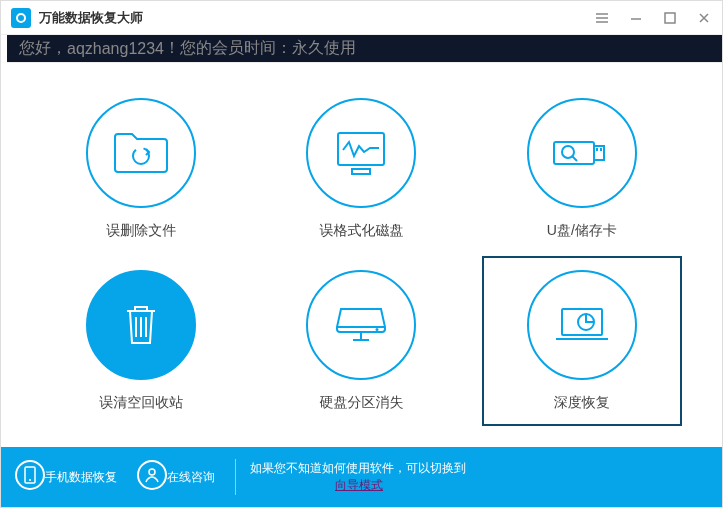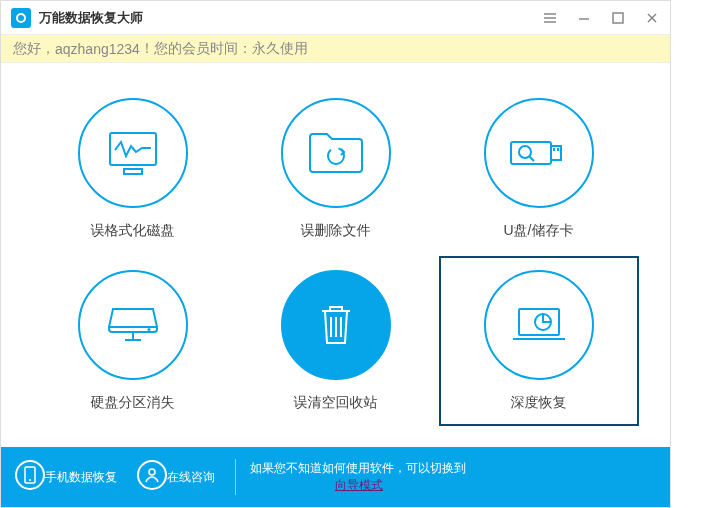--- a/index.html
+++ b/index.html
@@ -1,24 +1,24 @@
 <!DOCTYPE html>
 <html><head>
 <meta charset="utf-8">
 <style>
   * { box-sizing: border-box; margin: 0; padding: 0; }
   body { font-family: "Microsoft YaHei", Arial, sans-serif; background: #fff; }
-  .window { width: 671px; height: 508px; border: 1px solid #ddd; display: flex; flex-direction: column; background: #fff; text-align: center; }
+  .window { width: 723px; height: 508px; border: 1px solid #ddd; display: flex; flex-direction: column; background: #fff; text-align: center; }
   .titlebar { height: 34px; display: flex; align-items: center; padding: 0 10px; background: #fff; border-bottom: 1px solid #eee; }
   .logo { width: 20px; height: 20px; background: #06a4e8; border-radius: 3px; display:flex; align-items:center; justify-content:center; margin-right:8px; }
   .logo-inner { width:10px; height:10px; border-radius:50%; border:2px solid #fff; }
   .title { font-size: 13px; color:#333; font-weight:bold; }
   .win-controls { margin-left:auto; display:flex; gap:18px; color:#888; }
   .win-btn { width:16px; height:16px; display:flex; align-items:center; justify-content:center; cursor:pointer; }
-  .greeting-bar { height:28px; background:#fef9c3; font-size:14px; color:#888; display:flex; align-items:center; padding:0 12px; border-bottom:1px solid #eee;}
+  .greeting-bar { height:28px; background:#0f172a; font-size:16px; color:#888; display:flex; align-items:center; padding:0 12px; border-bottom:1px solid #eee;margin-left:6px;}
   .main { flex:1; display:flex; flex-wrap:wrap; justify-content:space-around; align-content:space-around; padding:20px 30px; }
   .option { width:200px; height:170px; display:flex; flex-direction:column; align-items:center; justify-content:center; cursor:pointer; }
   .option.highlight { border:2px solid #0c4a6e; }
   .circle { width:110px; height:110px; border:2px solid #06a4e8; border-radius:50%; display:flex; align-items:center; justify-content:center; margin-bottom:14px; }
   .circle.filled { background:#06a4e8; }
   .opt-label { font-size:14px; color:#444; }
   .footer { height:60px; background:#06a4e8; display:flex; align-items:center; padding:0 14px; color:#fff; font-size:12px; }
   .footer-item { display:flex; align-items:center; margin-right:20px; cursor:pointer; }
   .footer-circle { width:30px; height:30px; border:2px solid #fff; border-radius:50%; display:flex; align-items:center; justify-content:center; margin-bottom:4px; }
   .footer-divider { width:1px; height:36px; background:rgba(255,255,255,0.5); margin:0 14px 0 0; }
@@ -64,74 +64,74 @@
     <span>您好，</span>
     <span>aqzhang1234</span>
     <span>！您的会员时间：</span>
     <span>永久使用</span>
   </div>
 
   <div class="main">
 
     <div class="option">
       <div class="circle">
+        <svg width="56" height="44" viewBox="0 0 56 44">
+          <path d="M2 10V6a3 3 0 013-3h14l5 5h27a3 3 0 013 3v27a3 3 0 01-3 3H5a3 3 0 01-3-3V10z" fill="none" stroke="#06a4e8" stroke-width="2"></path>
+          <circle cx="28" cy="25" r="8" fill="none" stroke="#06a4e8" stroke-width="2" stroke-dasharray="32 8"></circle>
+          <path d="M33 18l3 3-3 3" fill="none" stroke="#06a4e8" stroke-width="2"></path>
+        </svg>
+      </div>
+      <div class="opt-label">误删除文件</div>
+    </div>
+
+    <div class="option">
+      <div class="circle">
         <svg width="52" height="46" viewBox="0 0 52 46">
           <rect x="3" y="3" width="46" height="32" rx="2" fill="none" stroke="#06a4e8" stroke-width="2"></rect>
           <path d="M8 20l6-8 5 14 5-10 5 6 6-4h9" fill="none" stroke="#06a4e8" stroke-width="2"></path>
           <rect x="17" y="39" width="18" height="5" fill="none" stroke="#06a4e8" stroke-width="2"></rect>
         </svg>
       </div>
       <div class="opt-label">误格式化磁盘</div>
-    </div>
-
-    <div class="option">
-      <div class="circle">
-        <svg width="56" height="44" viewBox="0 0 56 44">
-          <path d="M2 10V6a3 3 0 013-3h14l5 5h27a3 3 0 013 3v27a3 3 0 01-3 3H5a3 3 0 01-3-3V10z" fill="none" stroke="#06a4e8" stroke-width="2"></path>
-          <circle cx="28" cy="25" r="8" fill="none" stroke="#06a4e8" stroke-width="2" stroke-dasharray="32 8"></circle>
-          <path d="M33 18l3 3-3 3" fill="none" stroke="#06a4e8" stroke-width="2"></path>
-        </svg>
-      </div>
-      <div class="opt-label">误删除文件</div>
     </div>
 
     <div class="option">
       <div class="circle">
         <svg width="60" height="34" viewBox="0 0 60 34">
           <rect x="2" y="6" width="40" height="22" rx="2" fill="none" stroke="#06a4e8" stroke-width="2"></rect>
           <rect x="42" y="10" width="10" height="14" fill="none" stroke="#06a4e8" stroke-width="2"></rect>
           <rect x="44" y="12" width="2" height="3" fill="#06a4e8"></rect>
           <rect x="48" y="12" width="2" height="3" fill="#06a4e8"></rect>
           <circle cx="16" cy="16" r="6" fill="none" stroke="#06a4e8" stroke-width="2"></circle>
           <path d="M20 20l5 5" stroke="#06a4e8" stroke-width="2"></path>
         </svg>
       </div>
       <div class="opt-label">U盘/储存卡</div>
     </div>
 
     <div class="option">
+      <div class="circle filled">
+        <svg width="36" height="44" viewBox="0 0 36 44">
+          <path d="M4 8h28M12 8V4h12v4M7 8l2 32h18l2-32" fill="none" stroke="#fff" stroke-width="2"></path>
+          <path d="M13 14v20M18 14v20M23 14v20" stroke="#fff" stroke-width="2"></path>
+        </svg>
+      </div>
+      <div class="opt-label">误清空回收站</div>
+    </div>
+
+    <div class="option">
       <div class="circle">
         <svg width="56" height="40" viewBox="0 0 56 40">
           <path d="M8 4h40l4 18v2a3 3 0 01-3 3H7a3 3 0 01-3-3v-2L8 4z" fill="none" stroke="#06a4e8" stroke-width="2"></path>
           <path d="M4 22h48" stroke="#06a4e8" stroke-width="2"></path>
           <circle cx="44" cy="24.5" r="1.5" fill="#06a4e8"></circle>
           <path d="M28 27v8M20 35h16" stroke="#06a4e8" stroke-width="2"></path>
         </svg>
       </div>
       <div class="opt-label">硬盘分区消失</div>
-    </div>
-
-    <div class="option">
-      <div class="circle filled">
-        <svg width="36" height="44" viewBox="0 0 36 44">
-          <path d="M4 8h28M12 8V4h12v4M7 8l2 32h18l2-32" fill="none" stroke="#fff" stroke-width="2"></path>
-          <path d="M13 14v20M18 14v20M23 14v20" stroke="#fff" stroke-width="2"></path>
-        </svg>
-      </div>
-      <div class="opt-label">误清空回收站</div>
     </div>
 
     <div class="option highlight">
       <div class="circle">
         <svg width="60" height="40" viewBox="0 0 60 40">
           <rect x="10" y="4" width="40" height="26" rx="1" fill="none" stroke="#06a4e8" stroke-width="2"></rect>
           <path d="M4 34h52" stroke="#06a4e8" stroke-width="2"></path>
           <circle cx="34" cy="17" r="8" fill="none" stroke="#06a4e8" stroke-width="2"></circle>
           <path d="M34 9v8h7" fill="none" stroke="#06a4e8" stroke-width="2"></path>
         </svg>

